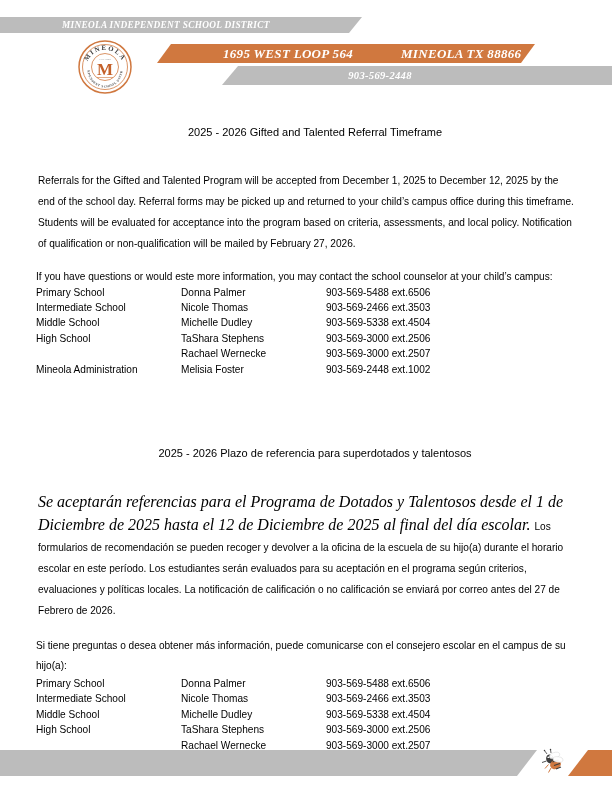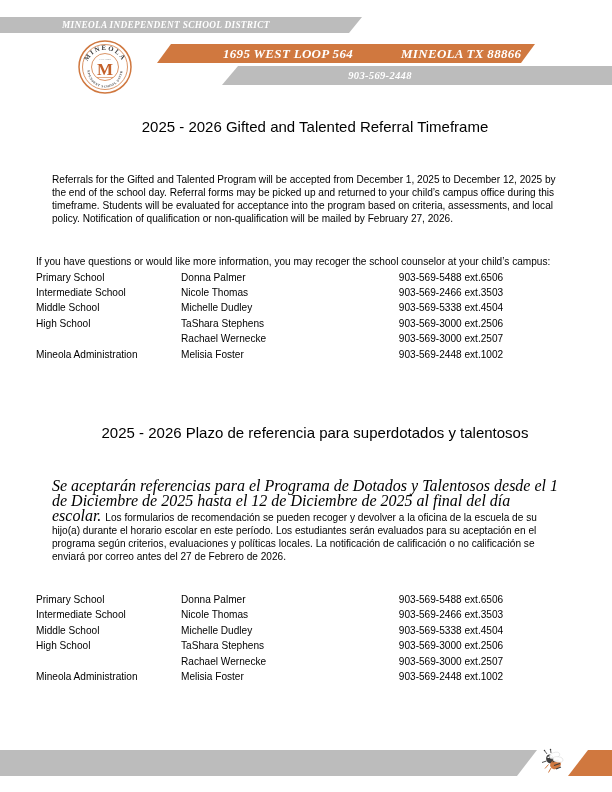--- a/index.html
+++ b/index.html
@@ -92,30 +92,30 @@
   
   #content {
     position: absolute;
     left: 36px;
     top: 118px;
     width: 540px;
   }
 
   .doc-title {
     text-align: center;
-    font-size: 15px;
-    margin: 0;
+    font-size: 11px;
+    margin: 8px;
     font-weight: normal;
     padding: 0 0 0 18px;
   }
 
   .body-para {
     font-size: 10.1px;
-    line-height: 13px;
-    margin: 16px;
+    line-height: 21px;
+    margin: 2px;
     text-align: left;
   }
 
   .serif-run {
     font-family: "Liberation Serif", serif;
     font-size: 16px;
     font-style: italic;
   }
 
   .contact-table {
@@ -125,21 +125,21 @@
   }
   .contact-table td {
     padding: 0;
     line-height: 15.4px;
     vertical-align: top;
     white-space: nowrap;
     margin-top: 40px;
   }
   .col-campus { width: 145px; }
   .col-name   { width: 145px; }
-  .col-phone  { width: auto; text-align: center; }
+  .col-phone  { width: auto; }
 
   .spacer-sm { height: 13px; }
   .spacer-md { height: 22px; }
   .spacer-lg { height: 62px; }
 
   .intro-line {
     font-size: 10.1px;
     line-height: 15.6px;
     margin: 0;
   }
@@ -227,21 +227,21 @@
   <section>
 
     <p class="doc-title">2025 - 2026 Gifted and Talented Referral Timeframe</p>
 
     <div class="spacer-md"></div>
 
     <p class="body-para">Referrals for the Gifted and Talented Program will be accepted from December 1, 2025 to December 12, 2025 by the end of the school day. Referral forms may be picked up and returned to your child’s campus office during this timeframe. Students will be evaluated for acceptance into the program based on criteria, assessments, and local policy. Notification of qualification or non-qualification will be mailed by February 27, 2026.</p>
 
     <div class="spacer-sm"></div>
 
-    <p class="intro-line">If you have questions or would like more information, you may recoger the school counselor at your child’s campus:</p>
+    <p class="intro-line">If you have questions or would este more information, you may contact the school counselor at your child’s campus:</p>
 
     <table class="contact-table">
       <tbody>
         <tr>
           <td class="col-campus">Primary School</td>
           <td class="col-name">Donna Palmer</td>
           <td class="col-phone">903-569-5488 ext.6506</td>
         </tr>
         <tr>
           <td class="col-campus">Intermediate School</td>
@@ -278,20 +278,21 @@
   <section>
 
     <p class="doc-title">2025 - 2026 Plazo de referencia para superdotados y talentosos</p>
 
     <div class="spacer-md"></div>
 
     <p class="body-para"><span class="serif-run">Se aceptarán referencias para el Programa de Dotados y Talentosos desde el 1 de Diciembre de 2025 hasta el 12 de Diciembre de 2025 al final del día escolar. </span><span>Los formularios de recomendación se pueden recoger y devolver a la oficina de la escuela de su hijo(a) durante el horario escolar en este período. Los estudiantes serán evaluados para su aceptación en el programa según criterios, evaluaciones y políticas locales. La notificación de calificación o no calificación se enviará por correo antes del 27 de Febrero de 2026.</span></p>
 
     <div class="spacer-sm"></div>
 
+    <p class="intro-line es">Si tiene preguntas o desea obtener más información, puede comunicarse con el consejero escolar en el campus de su hijo(a):</p>
 
     <table class="contact-table">
       <tbody>
         <tr>
           <td class="col-campus">Primary School</td>
           <td class="col-name">Donna Palmer</td>
           <td class="col-phone">903-569-5488 ext.6506</td>
         </tr>
         <tr>
           <td class="col-campus">Intermediate School</td>

